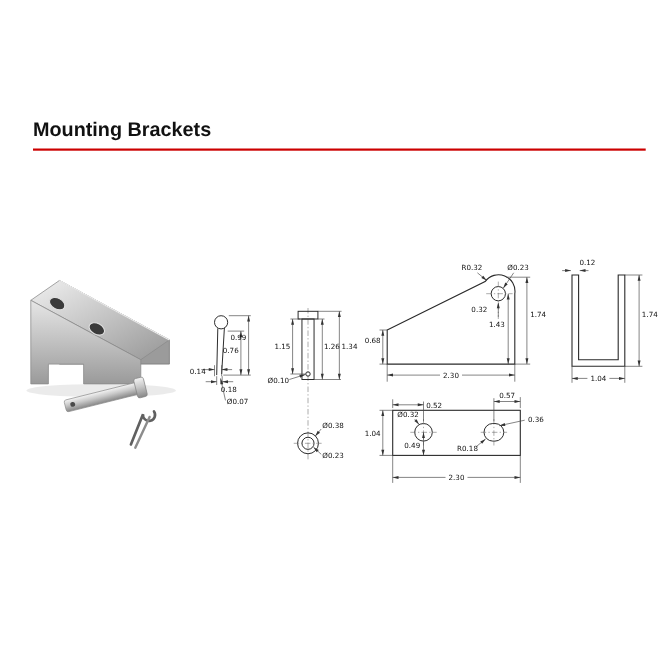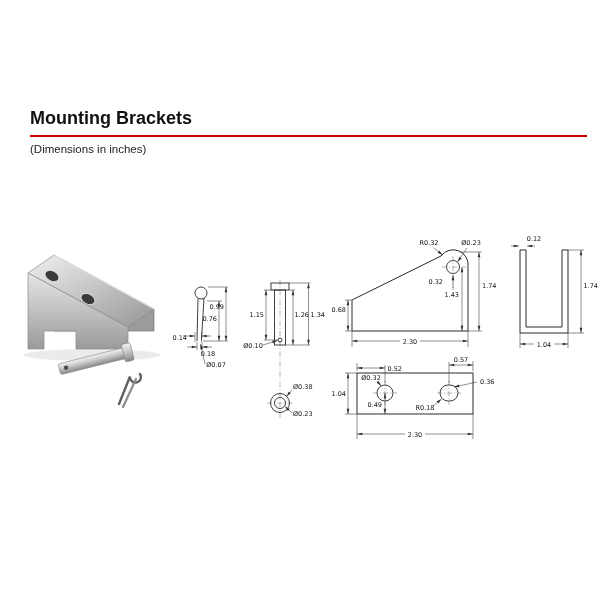--- a/index.html
+++ b/index.html
@@ -20,21 +20,20 @@
   .dim{font-family:"DejaVu Sans",sans-serif;font-size:6.5px;fill:#111;}
 </style>
 </head>
 <body>
 
 <div class="canvas">
 
   <div class="header">
     <h1>Mounting Brackets</h1>
     <div class="rule"></div>
-    <div class="subtitle">(Dimensions in inches)</div>
   </div>
 
   <svg style="left:10px;top:243px" width="165" height="122" viewBox="0 0 165 122">
     <defs>
       <linearGradient id="gA" x1="0" y1="0" x2="0" y2="1">
         <stop offset="0" stop-color="#e6e6e6"></stop>
           <stop offset="0.6" stop-color="#b9b9b9"></stop>
           <stop offset="1" stop-color="#9a9a9a"></stop>
       </linearGradient>
       <linearGradient id="gC" x1="0" y1="0" x2="1" y2="1">

